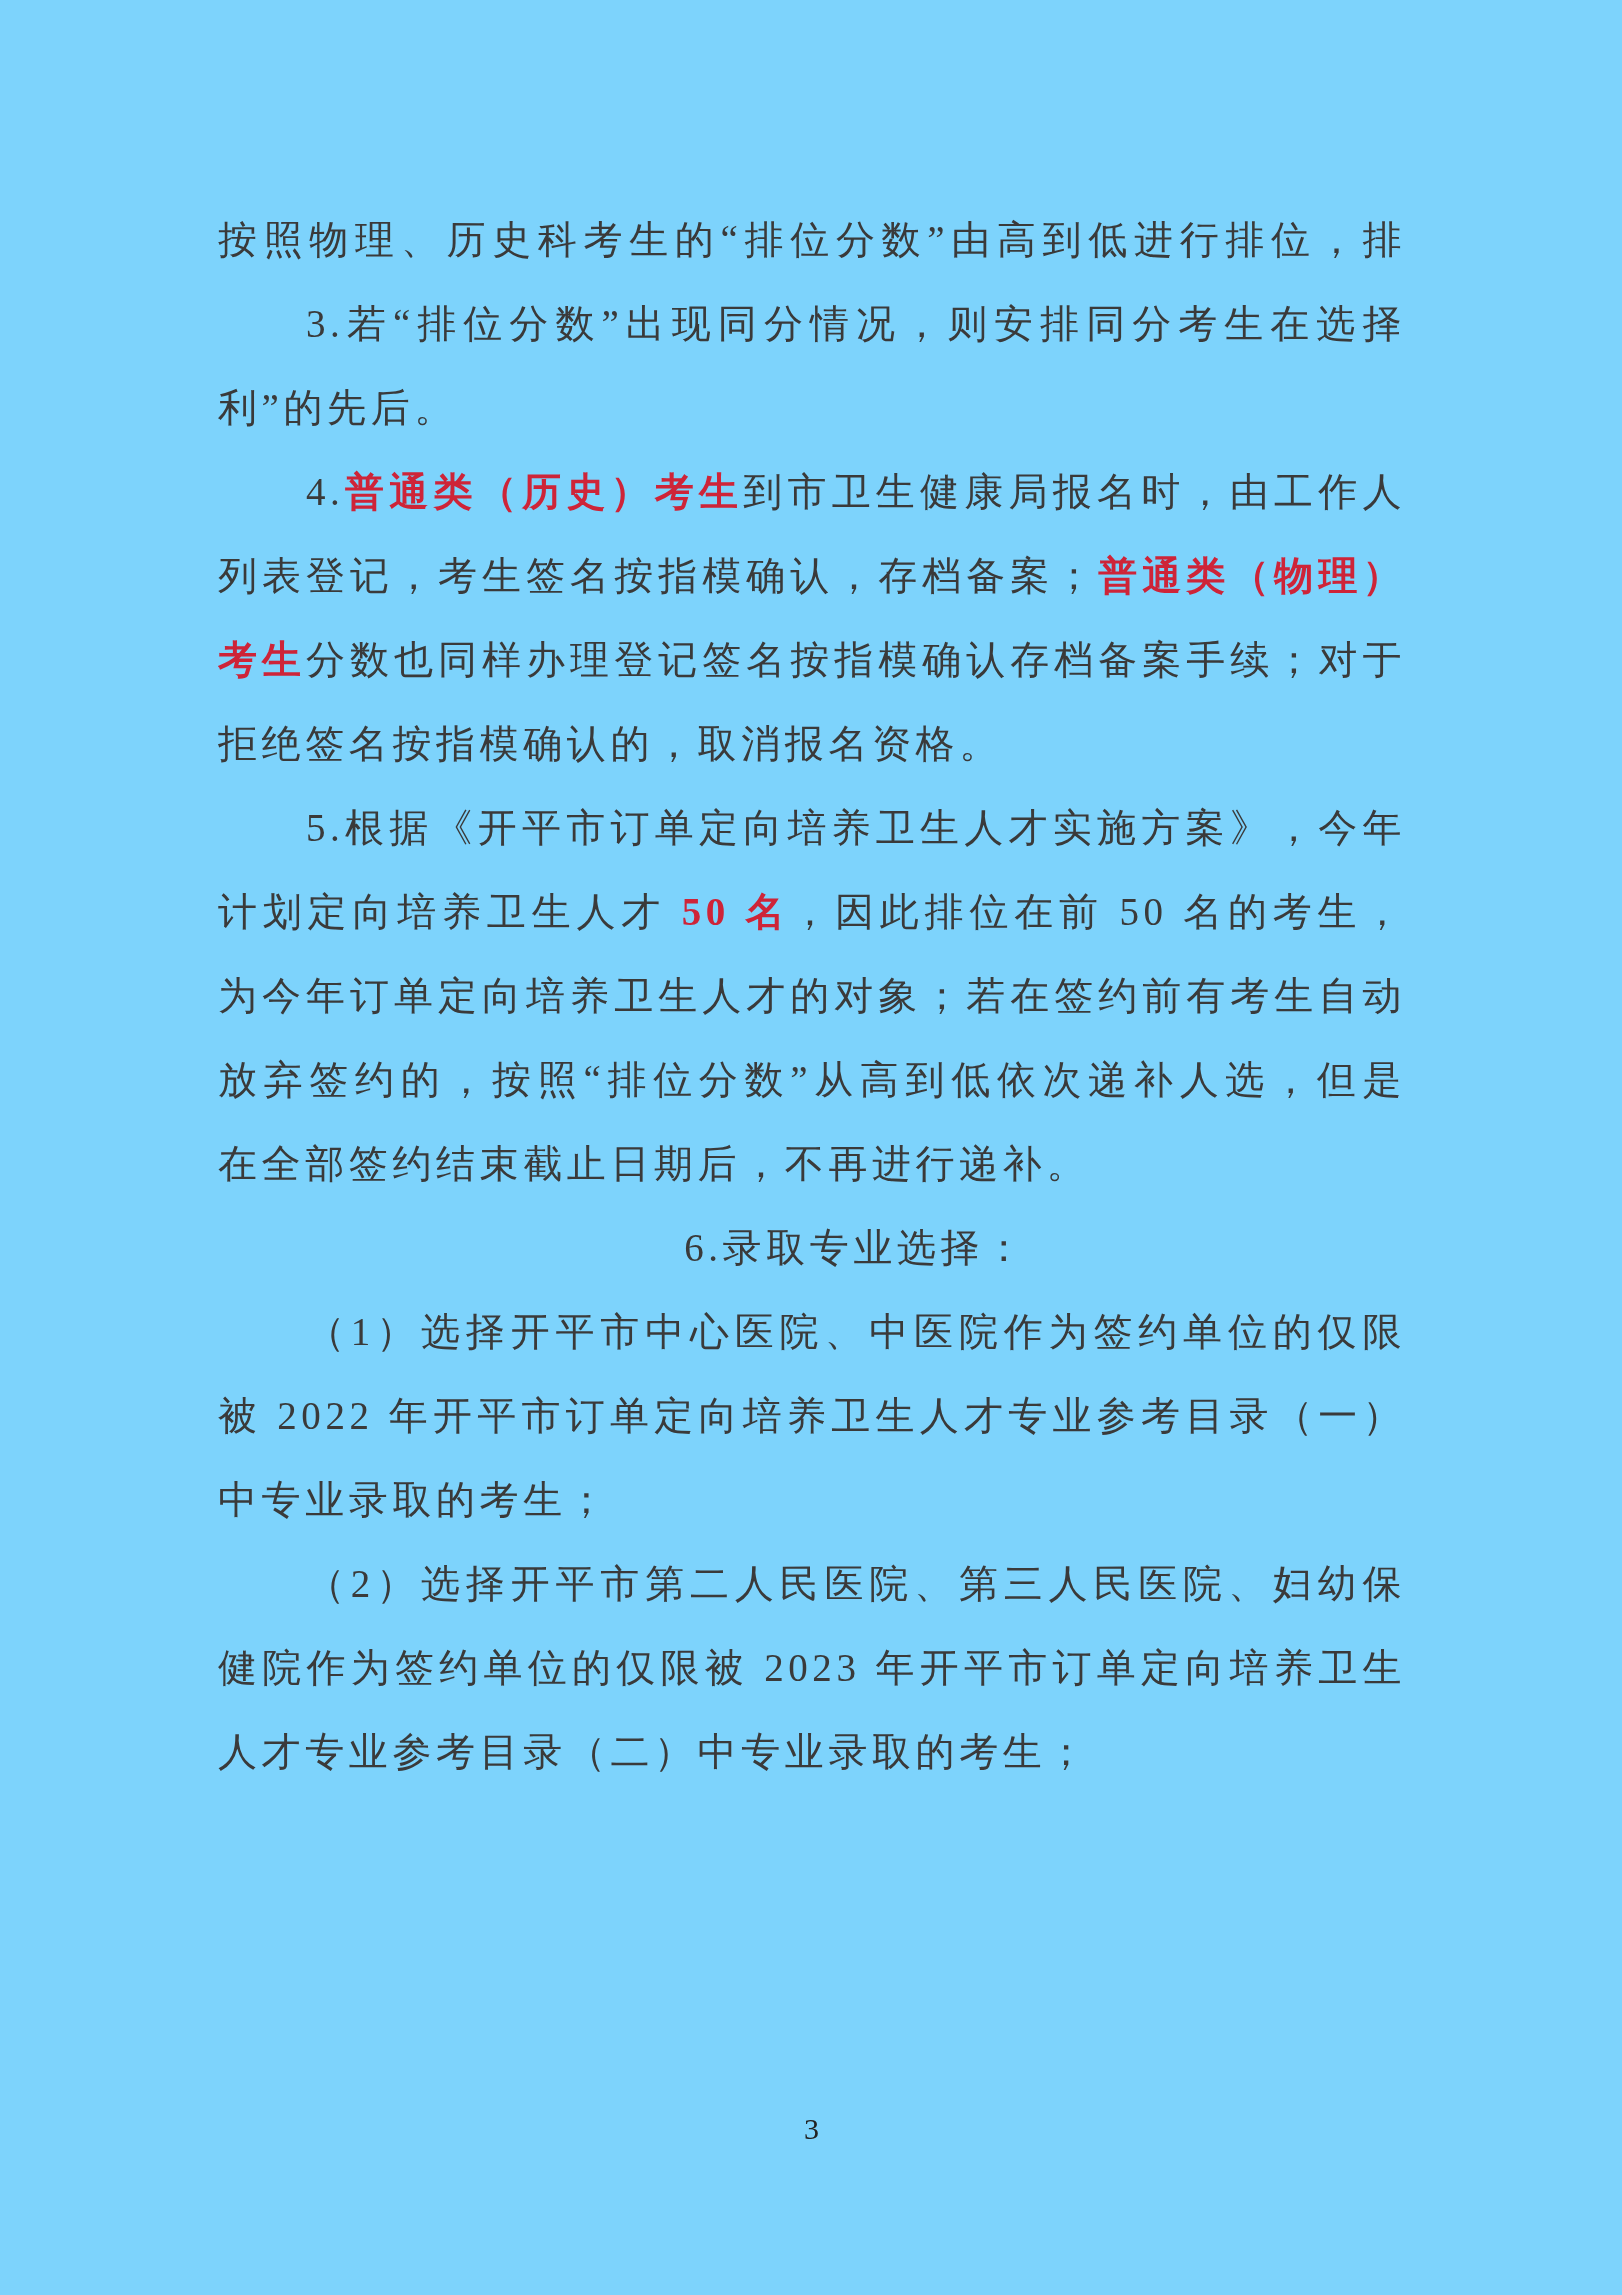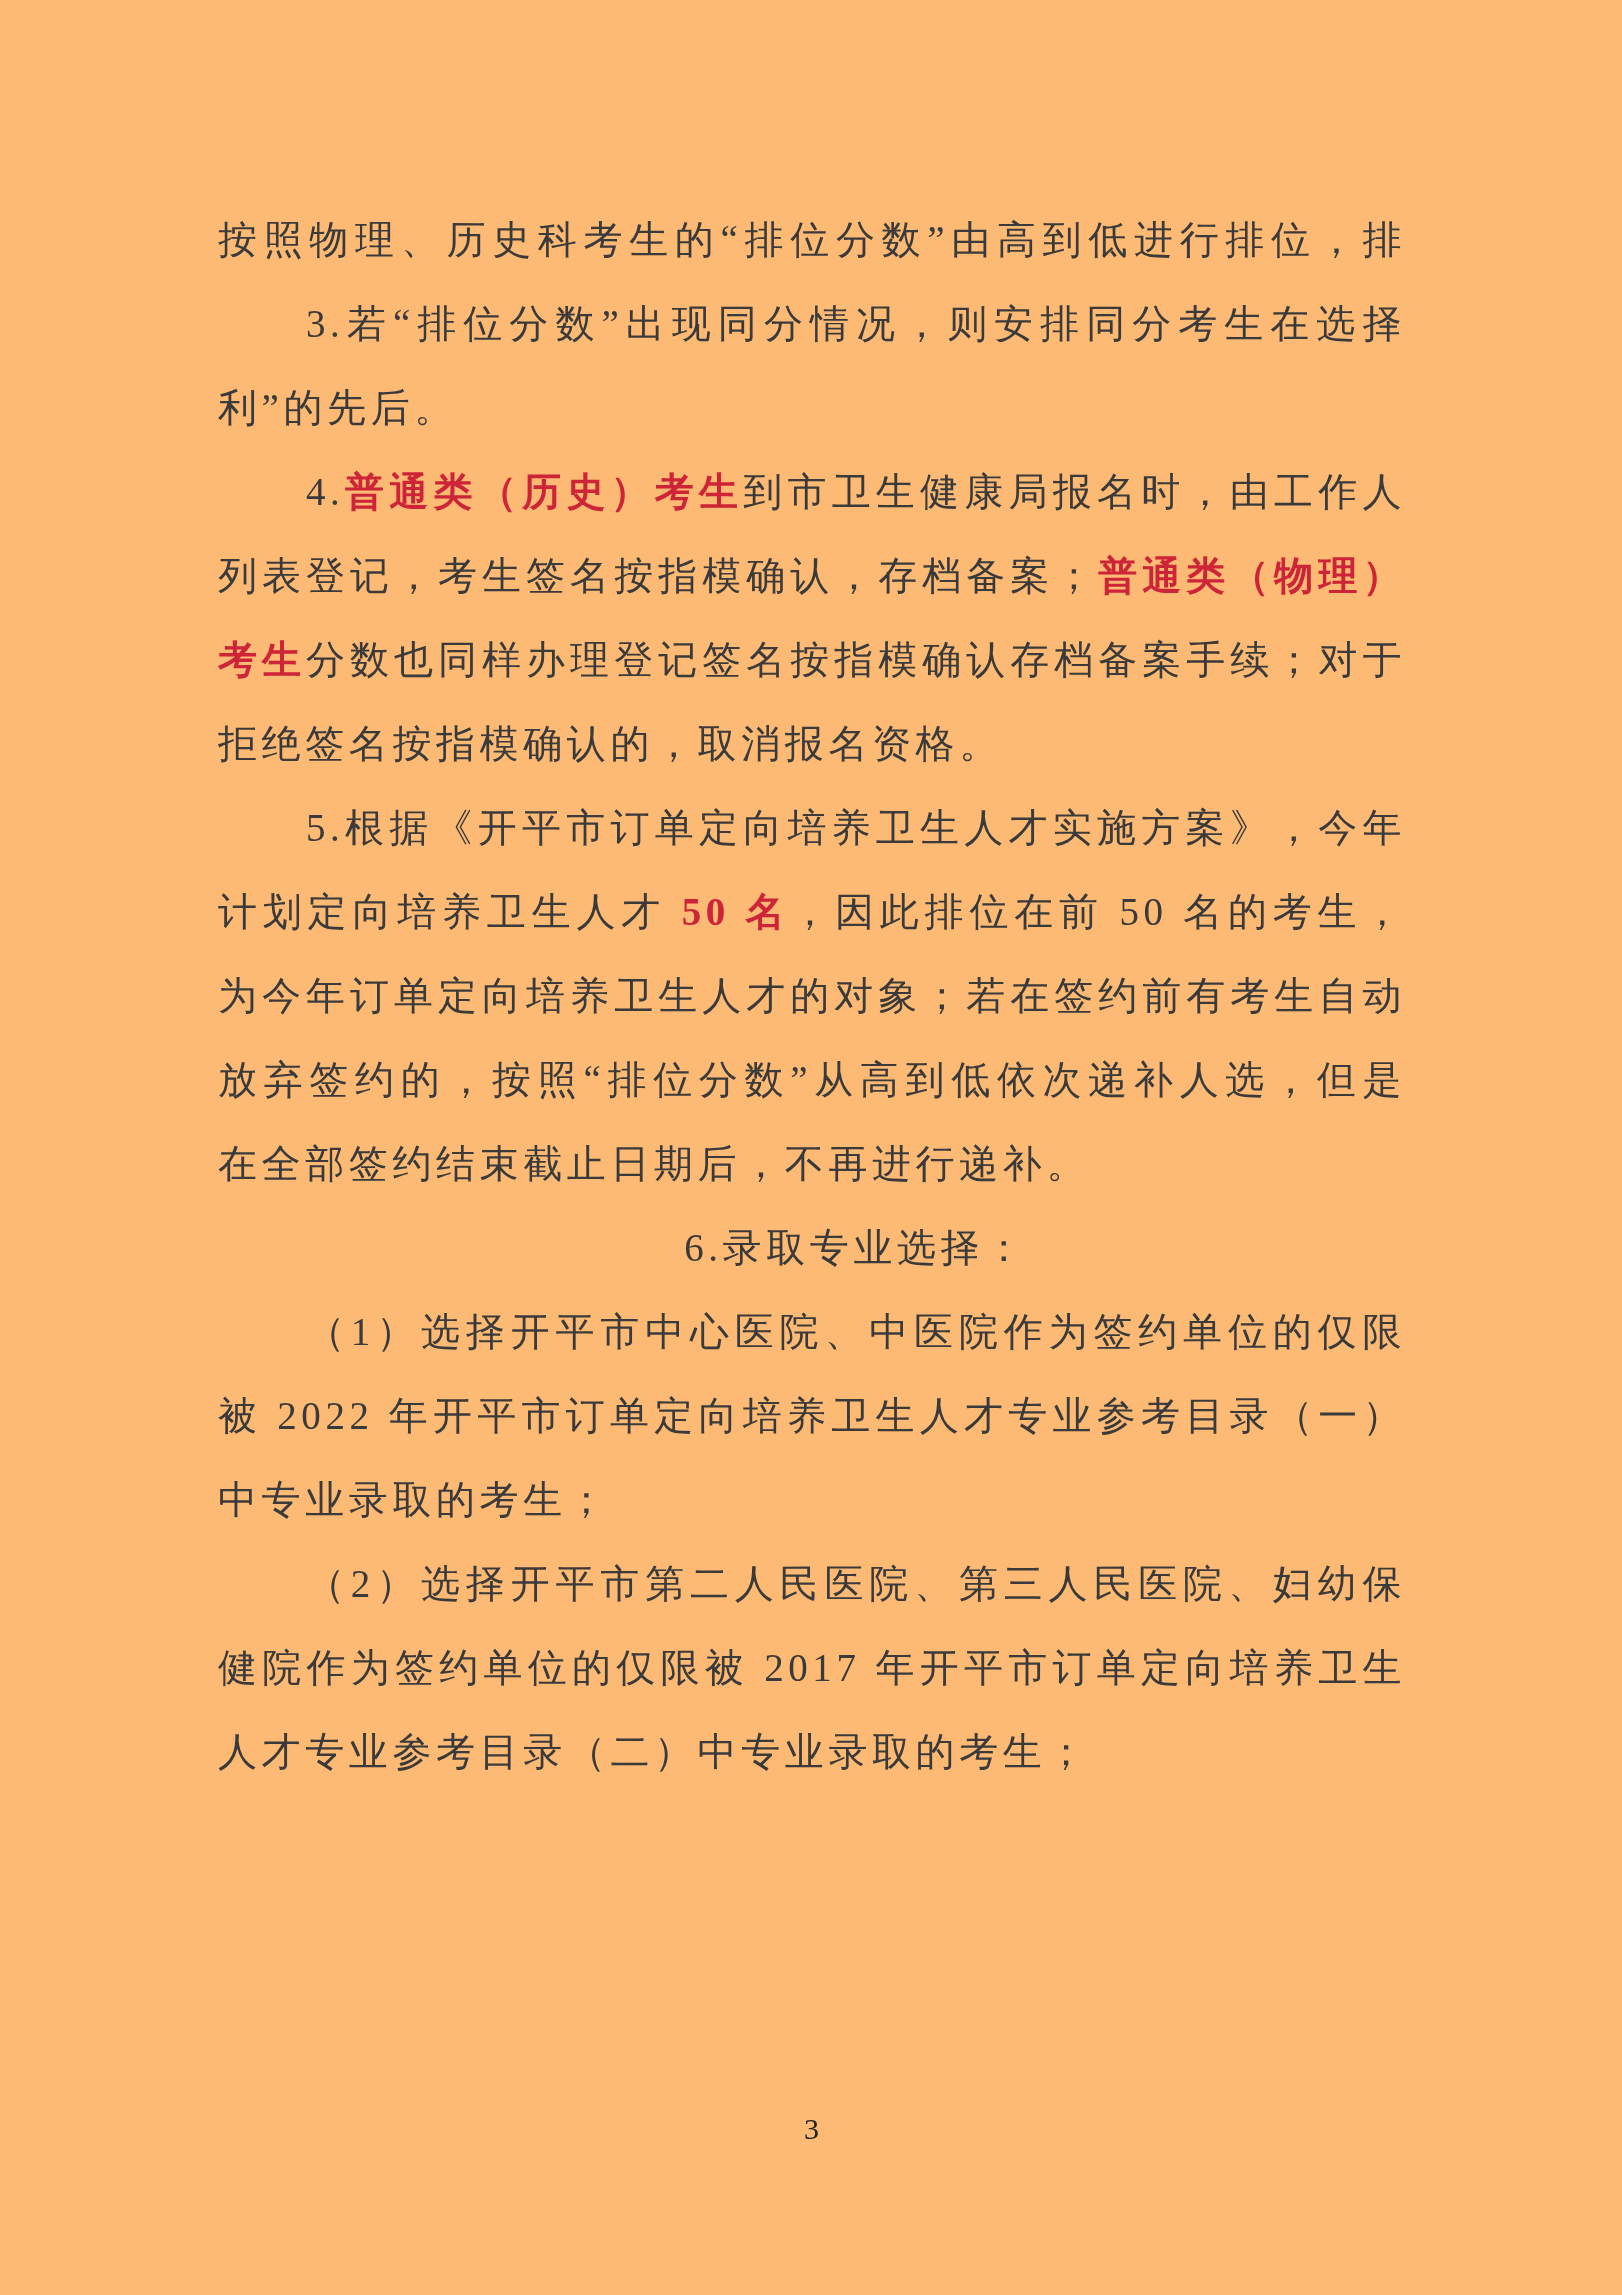--- a/index.html
+++ b/index.html
@@ -4,21 +4,21 @@
 <style>
   html, body {
     margin: 0;
     padding: 0;
     background: #ffffff;
   }
   .page {
     position: relative;
     width: 1623px;
     height: 2295px;
-    background: #fdba74;
+    background: #7dd3fc;
     overflow: hidden;
     font-family: "Liberation Serif", "DejaVu Serif", serif;
   }
   .text-block {
     position: absolute;
     left: 218px;
     top: 198px;
     width: 1188px;
   }
   .line {
@@ -69,18 +69,18 @@
       <div class="line justify indent"><span class="seg">5.根据《开平市订单定向培养卫生人才实施方案》，今年</span></div>
       <div class="line justify"><span class="seg">计划定向培养卫生人才 </span><span class="seg red" style="color: rgb(206, 36, 56);">50 名</span><span class="seg">，因此排位在前 50 名的考生，作</span></div>
       <div class="line justify"><span class="seg">为今年订单定向培养卫生人才的对象；若在签约前有考生自动</span></div>
       <div class="line justify"><span class="seg">放弃签约的，按照“排位分数”从高到低依次递补人选，但是</span></div>
       <div class="line"><span class="seg">在全部签约结束截止日期后，不再进行递补。</span></div>
       <div class="line indent"><span class="seg">6.录取专业选择：</span></div>
       <div class="line justify indent"><span class="seg">（1）选择开平市中心医院、中医院作为签约单位的仅限</span></div>
       <div class="line justify"><span class="seg">被 2022 年开平市订单定向培养卫生人才专业参考目录（一）</span></div>
       <div class="line"><span class="seg">中专业录取的考生；</span></div>
       <div class="line justify indent"><span class="seg">（2）选择开平市第二人民医院、第三人民医院、妇幼保</span></div>
-      <div class="line justify"><span class="seg">健院作为签约单位的仅限被 2017 年开平市订单定向培养卫生</span></div>
+      <div class="line justify"><span class="seg">健院作为签约单位的仅限被 2023 年开平市订单定向培养卫生</span></div>
       <div class="line"><span class="seg">人才专业参考目录（二）中专业录取的考生；</span></div>
     </div>
   <div class="page-number">3</div>
 </div>
 
 
 </body></html>

